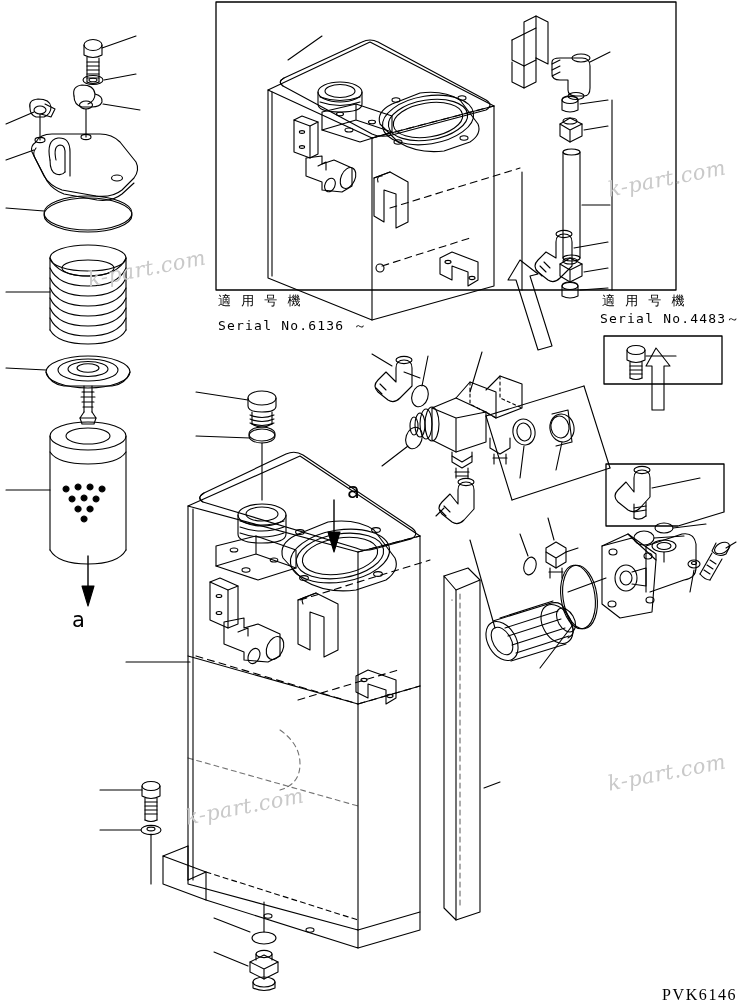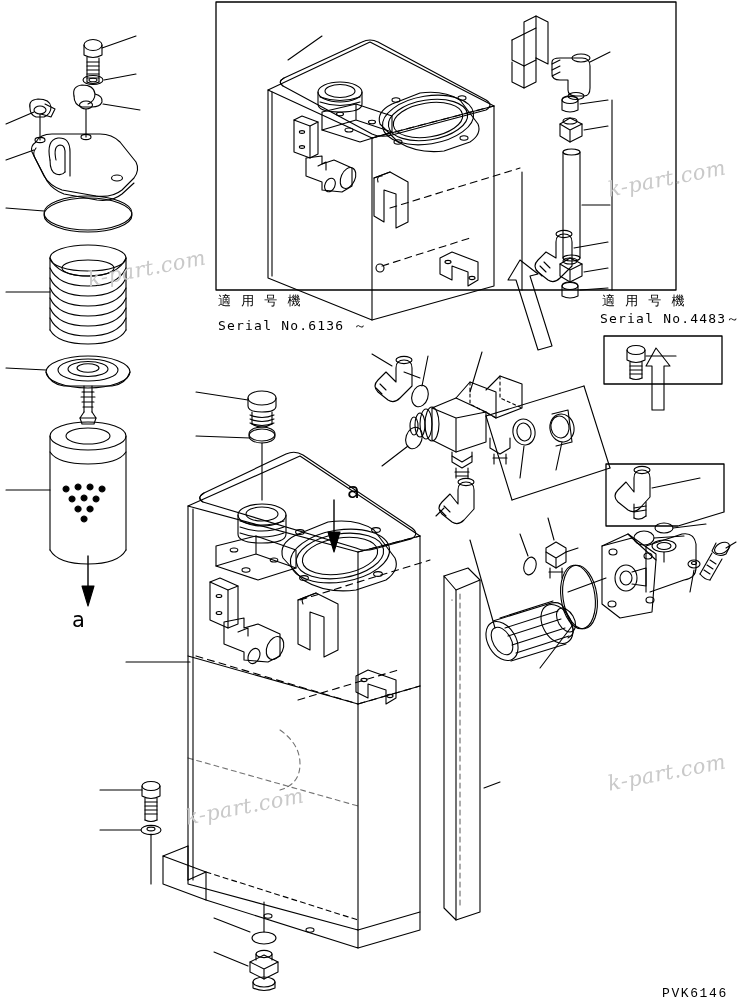--- a/index.html
+++ b/index.html
@@ -18,22 +18,22 @@
   .lbl{position:absolute;white-space:pre;}
   .cjk{
     font-family:"DejaVu Sans","Liberation Sans",sans-serif;
     font-size:13px;letter-spacing:3px;
   }
   .ser{
     font-family:"DejaVu Sans Mono","Liberation Mono",monospace;
     font-size:13px;letter-spacing:1.2px;
   }
   .partno{
-    font-family:Liberation Mono, monospace;
-    font-size:13px;letter-spacing:1.6px;
+    font-family:Liberation Serif, serif;
+    font-size:16px;letter-spacing:1.6px;
   }
   .secmark{
     font-family:"DejaVu Sans","Liberation Sans",sans-serif;
     font-size:21px;font-weight:400;
   }
   .wm{
     position:absolute;
     font-family:"DejaVu Serif","Liberation Serif",serif;
     font-size:21px;
     color:#c9c9c9;

